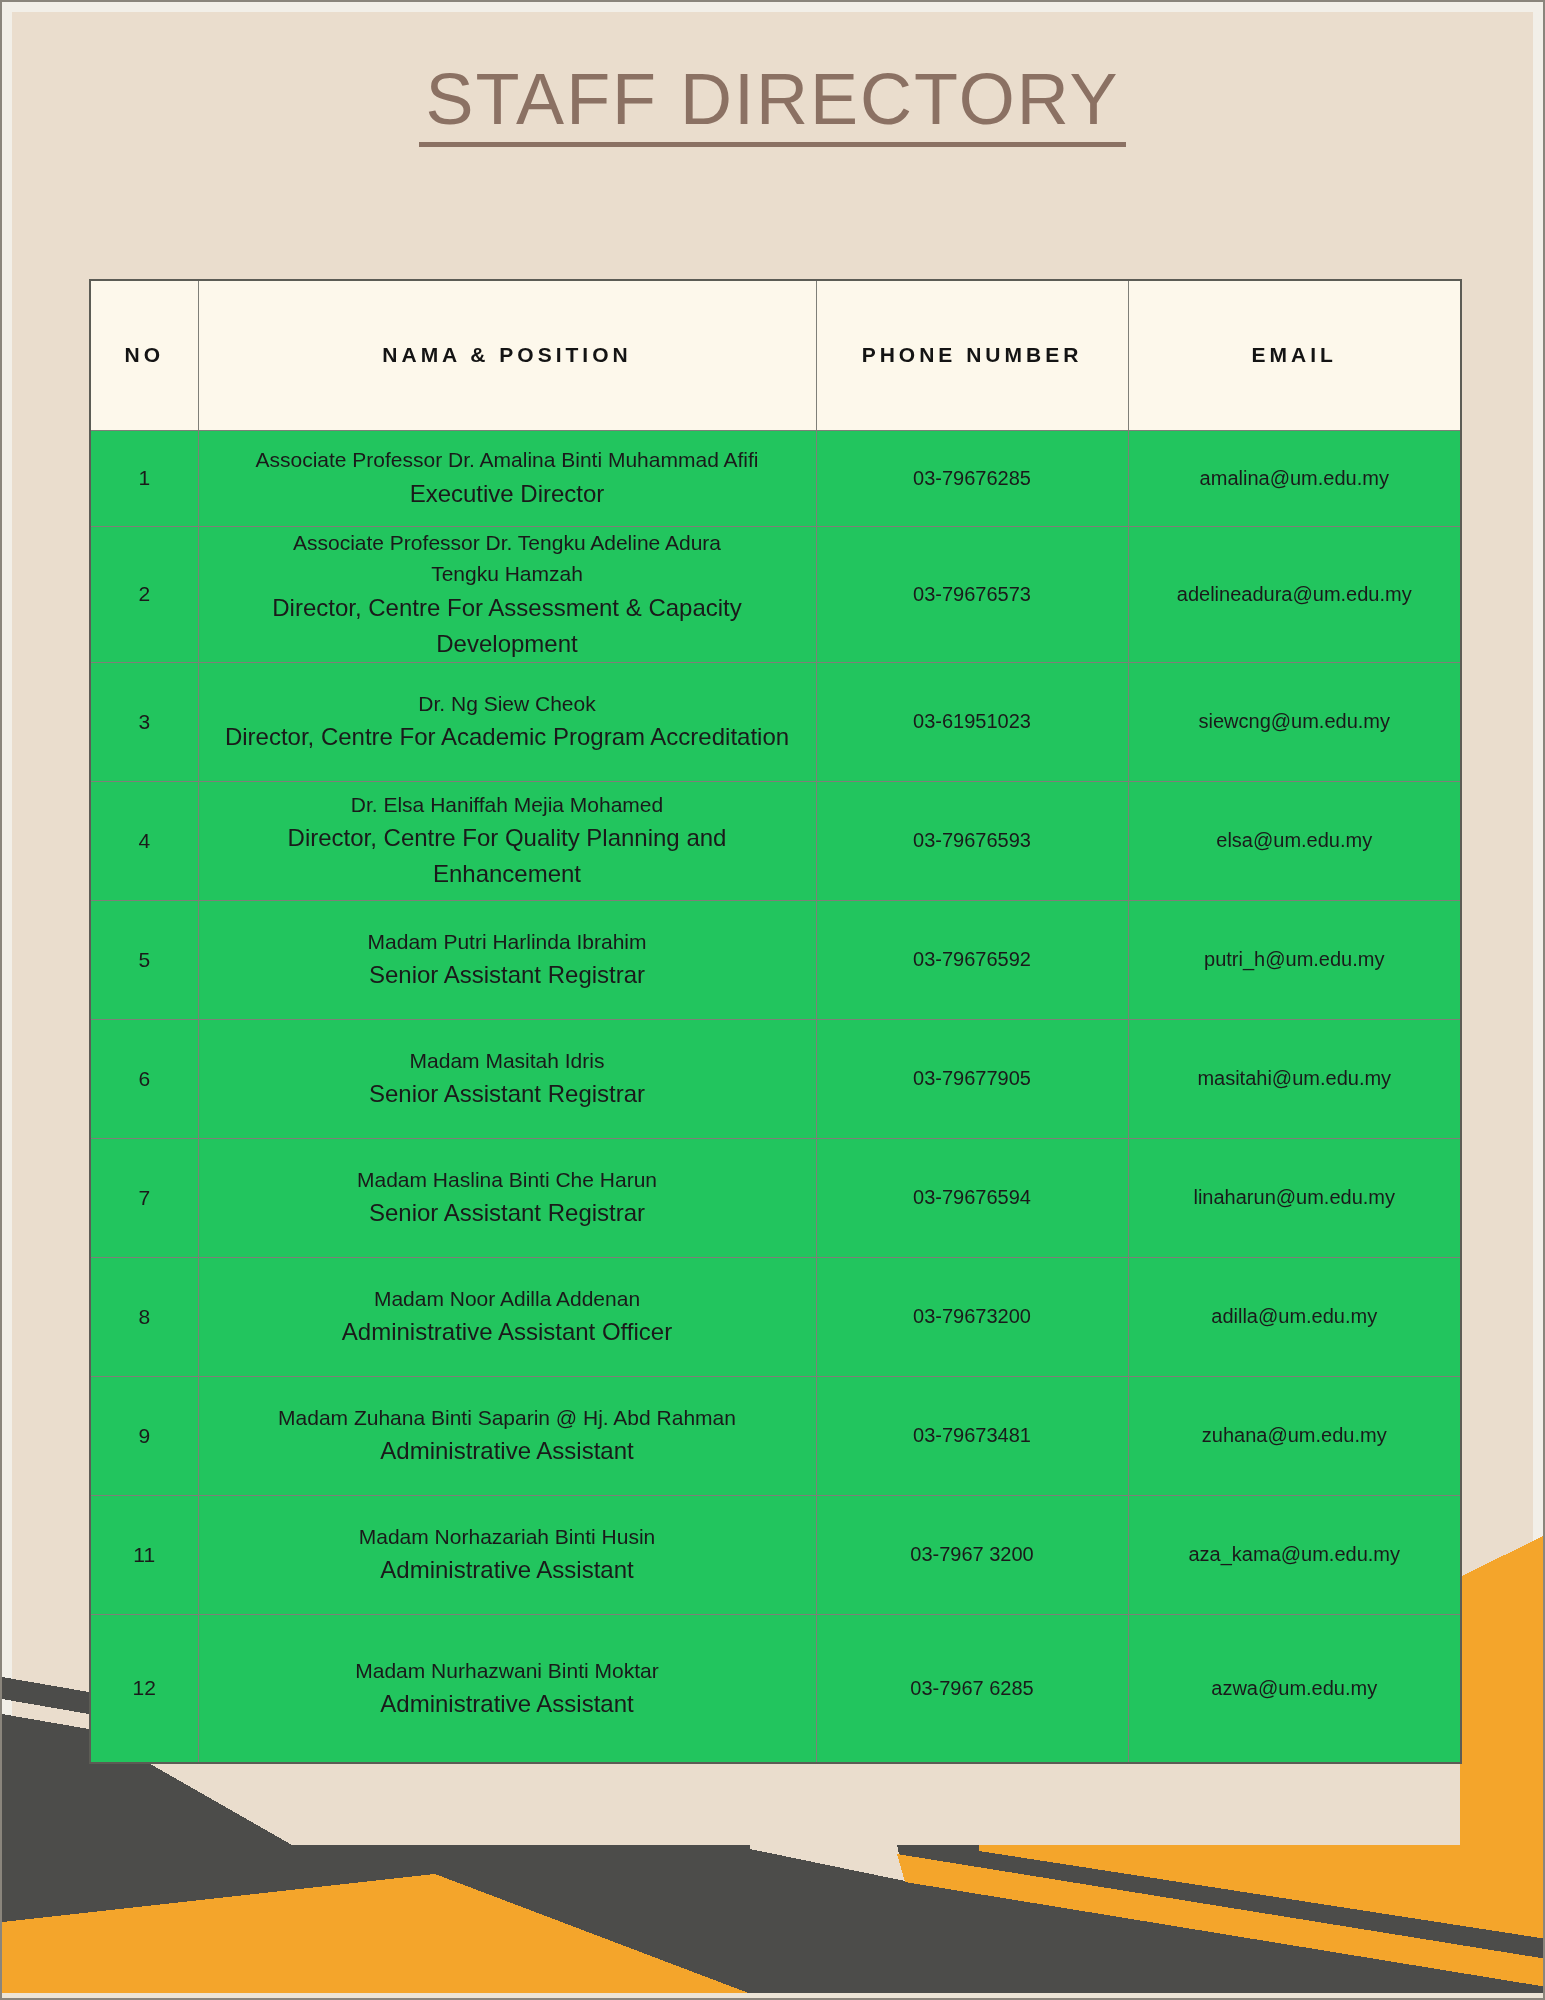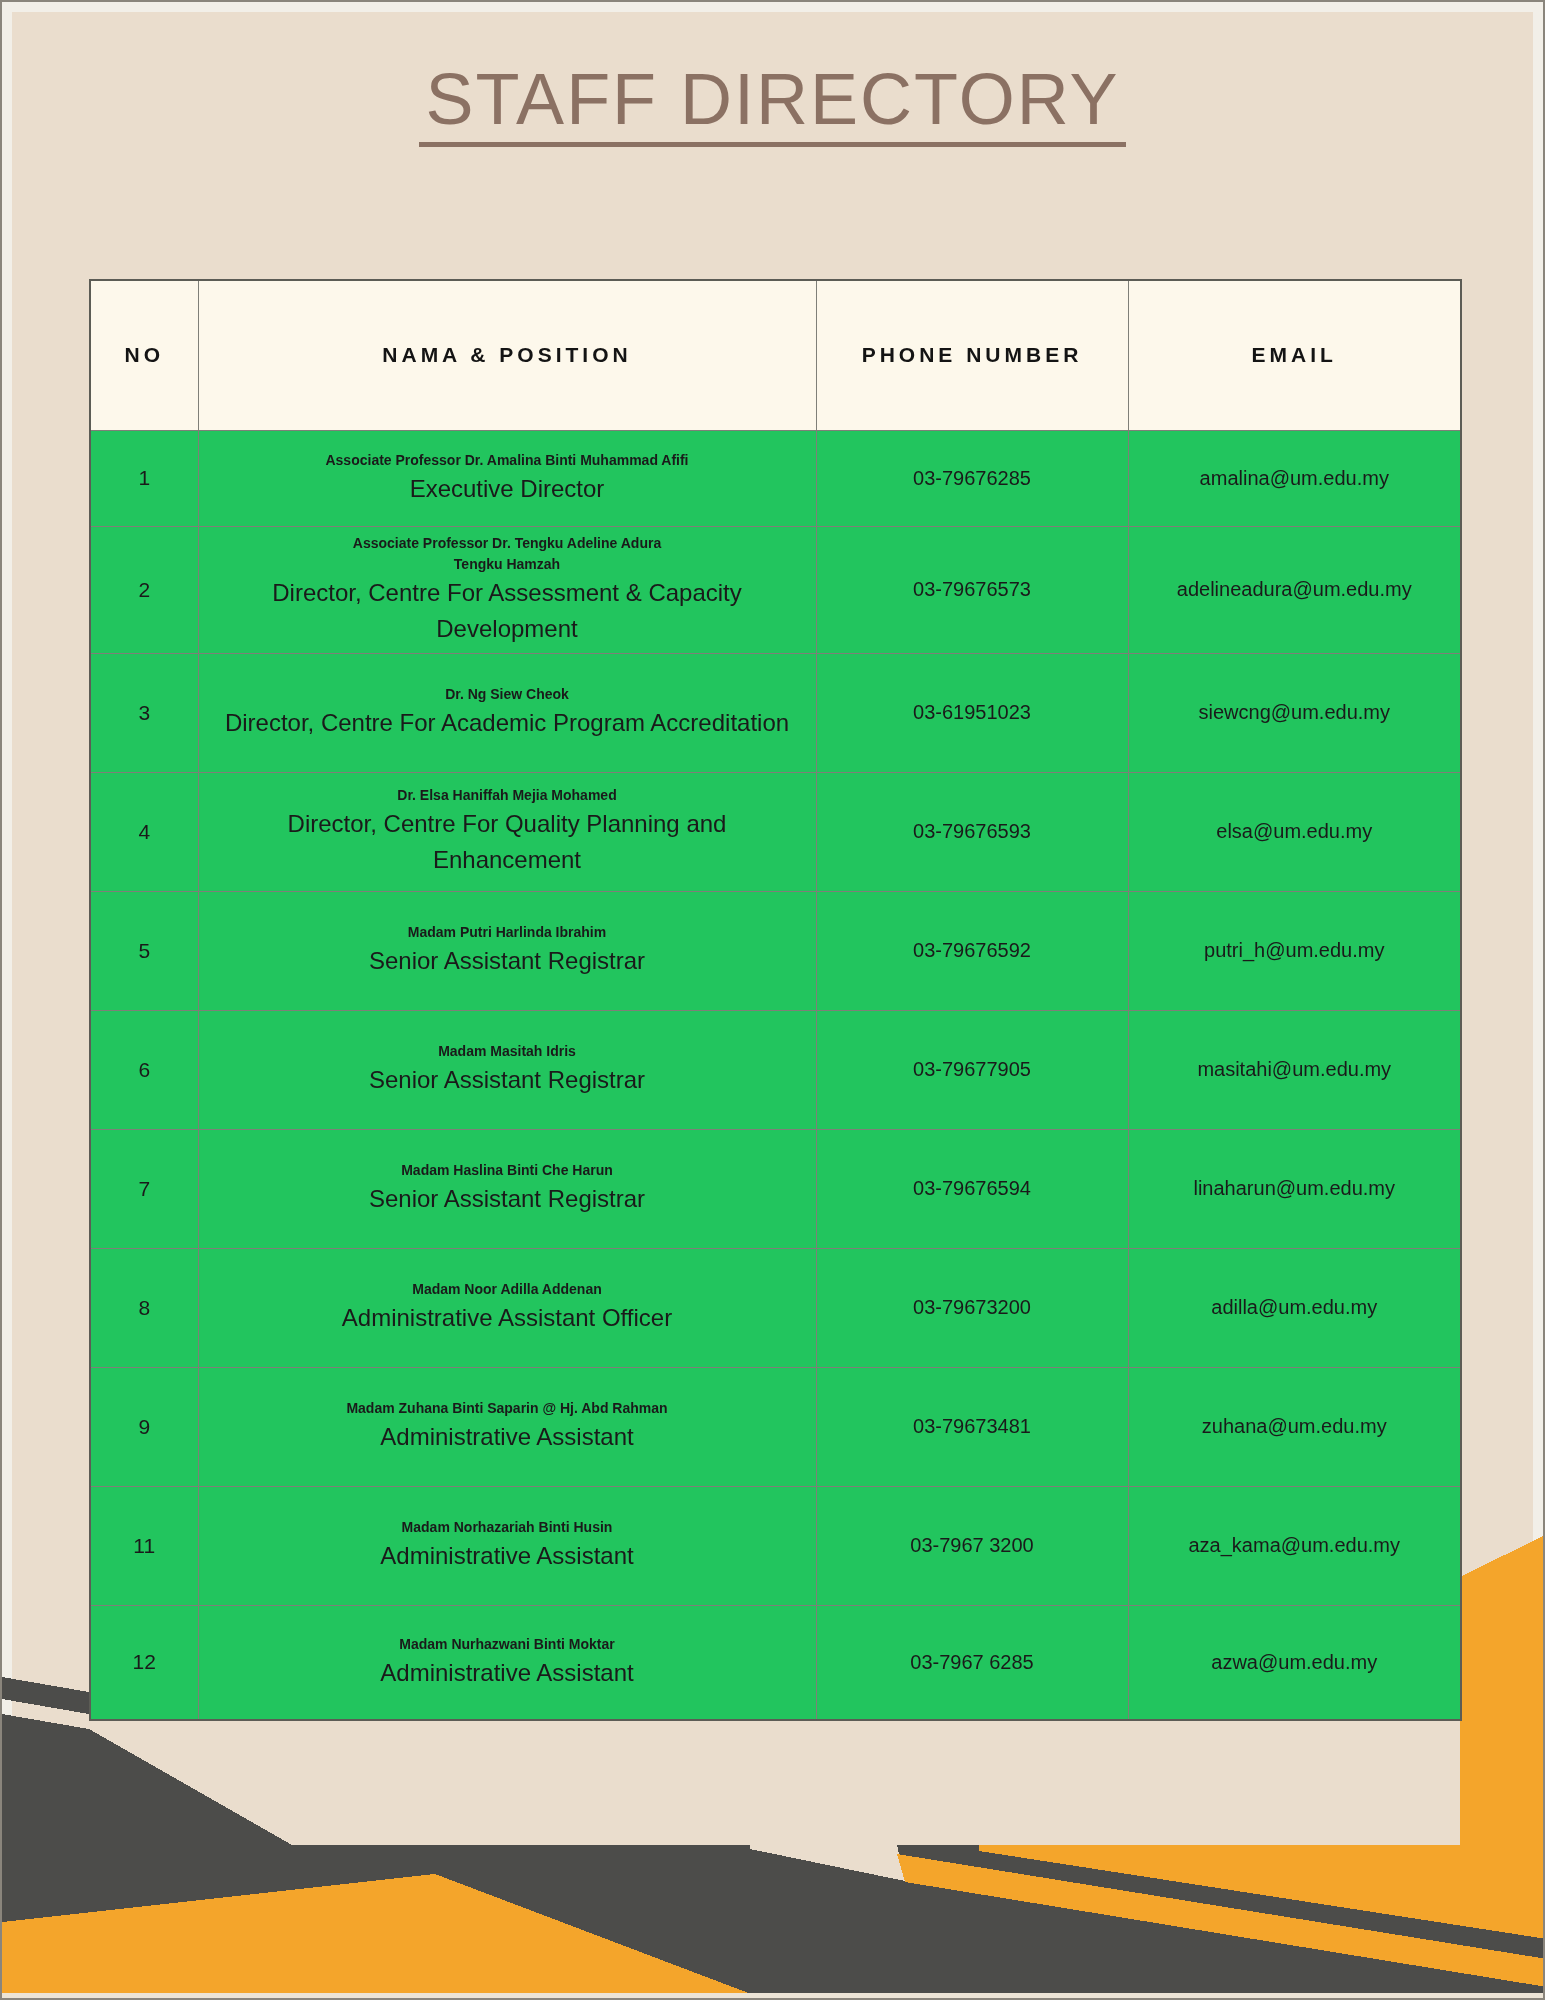--- a/index.html
+++ b/index.html
@@ -60,22 +60,22 @@
     letter-spacing:4px;
     color:#141414;
   }
   col.c-no{width:108px;}
   col.c-name{width:618px;}
   col.c-phone{width:312px;}
   col.c-email{width:333px;}
   td.no-cell{font-size:21px;color:#1a1a1a;}
   td.name-cell{font-size:20px;color:#1a1a1a;}
   .staff-name{
-    font-weight:bold;
-    font-size:14px;
+    font-weight:normal;
+    font-size:21px;
     white-space:pre-line;
     line-height:1.5;
   }
   .staff-position{
     font-size:24px;
     line-height:1.5;
   }
   td.phone-cell,td.email-cell{font-size:20px;color:#1a1a1a;}
 </style>
 </head>
@@ -207,21 +207,21 @@
         </tr>
         <tr style="height: 119px;">
           <td class="no-cell">11</td>
           <td class="name-cell">
             <div class="staff-name">Madam Norhazariah Binti Husin</div>
             <div class="staff-position">Administrative Assistant</div>
           </td>
           <td class="phone-cell">03-7967 3200</td>
           <td class="email-cell">aza_kama@um.edu.my</td>
         </tr>
-        <tr style="height: 115px; border-radius: 9px;">
+        <tr style="height: 149px; border-radius: 9px;">
           <td class="no-cell">12</td>
           <td class="name-cell">
             <div class="staff-name">Madam Nurhazwani Binti Moktar</div>
             <div class="staff-position">Administrative Assistant</div>
           </td>
           <td class="phone-cell">03-7967 6285</td>
           <td class="email-cell">azwa@um.edu.my</td>
         </tr>
       </tbody>
   </table>

